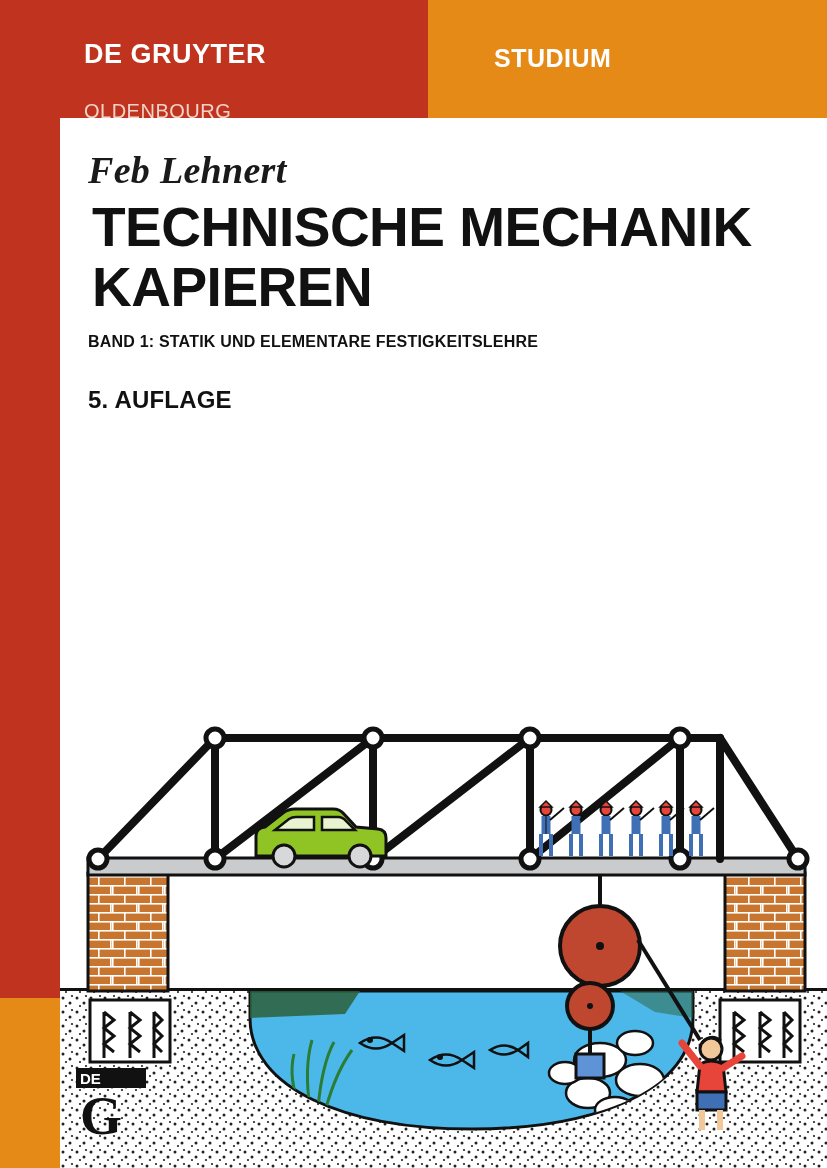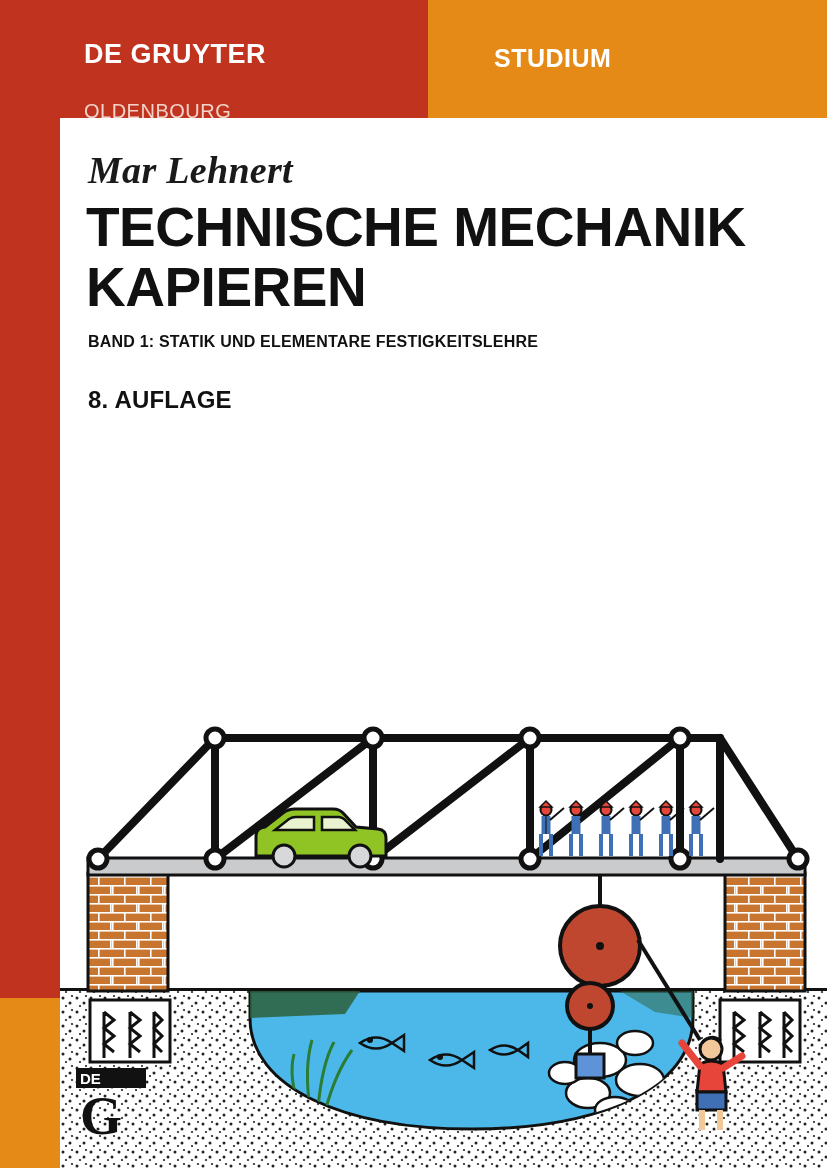--- a/index.html
+++ b/index.html
@@ -96,21 +96,21 @@
     top: 30px;
     font-family: "Liberation Serif", serif;
     font-style: italic;
     font-weight: bold;
     font-size: 38px;
     color: #1a1a1a;
     letter-spacing: 0.3px;
   }
   .title {
     position: absolute;
-    left: 26px;
+    left: 32px;
     top: 80px;
     width: 720px;
     font-size: 55px;
     font-weight: bold;
     line-height: 1.09;
     letter-spacing: -0.5px;
     color: #111111;
     text-transform: uppercase;
   }
   .subtitle {
@@ -162,24 +162,24 @@
     <div class="brand-sub">OLDENBOURG</div>
   </div>
 
   <div class="series">STUDIUM</div>
 
   <div class="left-red"></div>
   <div class="left-orange"></div>
 
   <div class="page">
 
-    <div class="author">Mar Lehnert</div>
+    <div class="author">Feb Lehnert</div>
     <div class="title">TECHNISCHE MECHANIK KAPIEREN</div>
     <div class="subtitle">BAND 1: STATIK UND ELEMENTARE FESTIGKEITSLEHRE</div>
-    <div class="edition">8. AUFLAGE</div>
+    <div class="edition">5. AUFLAGE</div>
 
     <svg class="illustration" viewBox="0 0 767 580">
 
       <defs>
         <pattern id="stipple" width="14" height="14" patternUnits="userSpaceOnUse">
           <rect width="14" height="14" fill="#ffffff"></rect>
           <circle cx="3" cy="4" r="1.5" fill="#222"></circle>
           <circle cx="10" cy="9" r="1.5" fill="#222"></circle>
           <circle cx="6" cy="12" r="1.1" fill="#222"></circle>
           <circle cx="12" cy="2" r="1.1" fill="#222"></circle>

